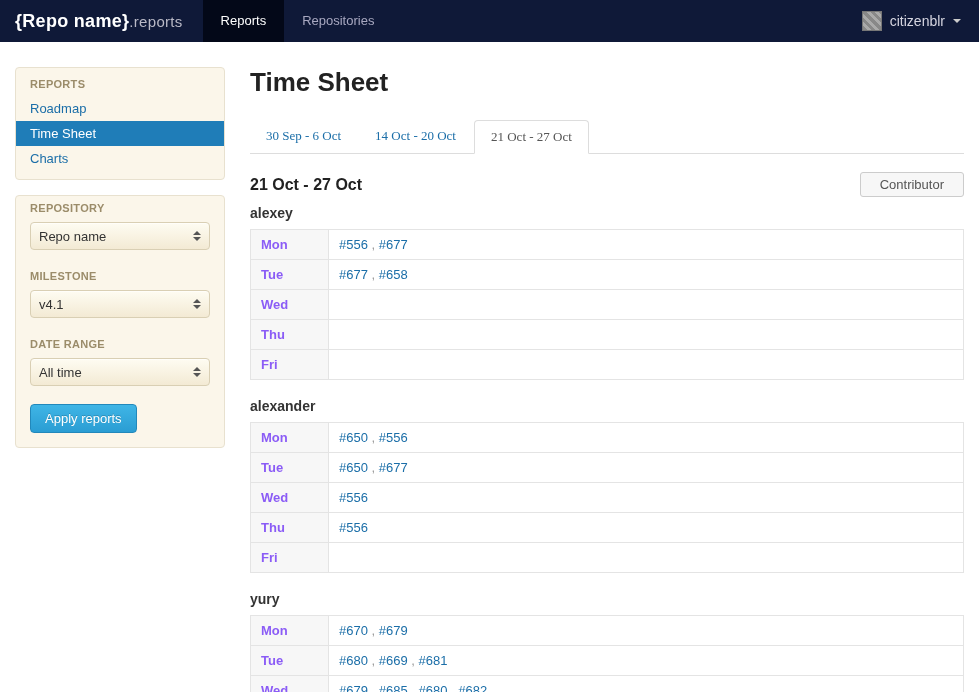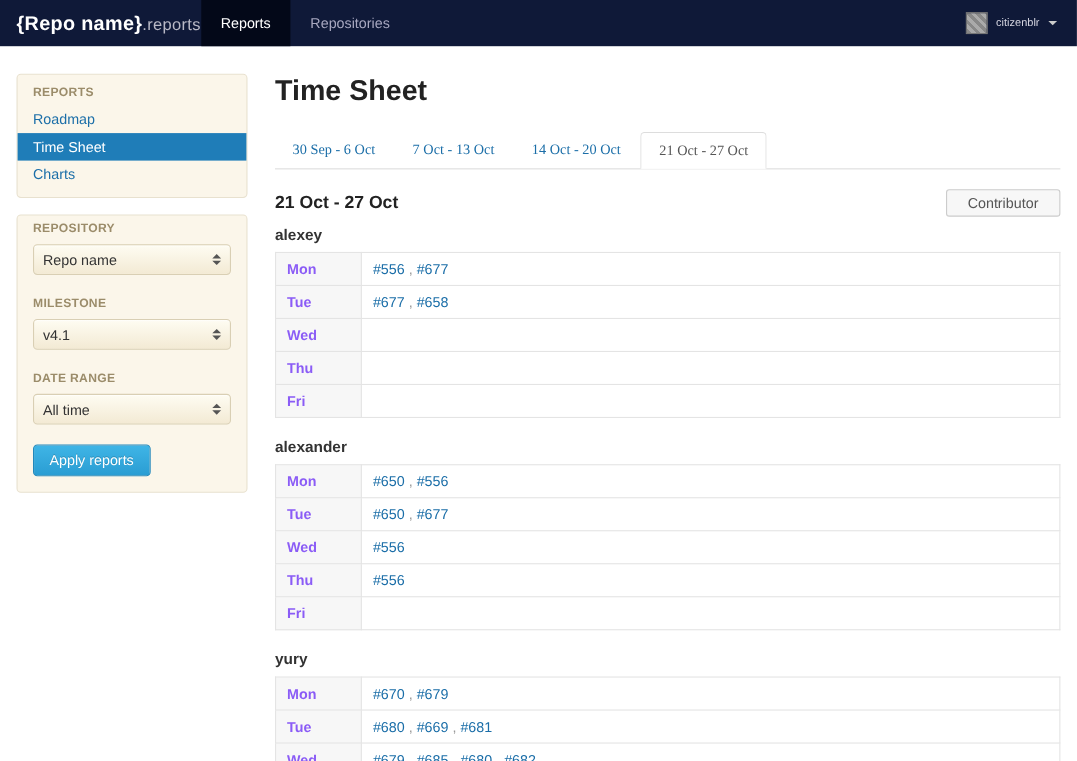--- a/index.html
+++ b/index.html
@@ -16,20 +16,21 @@
     height: 42px;
     display: flex;
     align-items: center;
     padding: 0 0 0 15px;
     color: #fff;
   }
   .brand {
     font-size: 18px;
     font-weight: 600;
     color: #fff;
+    margin-right: 20px;
     letter-spacing: 0.3px;
   }
   .brand .suffix {
     font-weight: 300;
     color: #b9b9c6;
     font-size: 15px;
   }
   .nav-item {
     padding: 0 18px;
     line-height: 42px;
@@ -41,21 +42,21 @@
     background: #030818;
     color: #fff;
   }
   .nav-spacer { flex: 1; }
   .user-menu {
     display: flex;
     align-items: center;
     gap: 8px;
     padding: 0 18px;
     color: #d5d5e0;
-    font-size: 10px;
+    font-size: 14px;
     cursor: pointer;
   }
   .avatar {
     width: 20px; height: 20px;
     border: 1px solid #777;
     background: repeating-linear-gradient(45deg,#888,#888 3px,#aaa 3px,#aaa 6px);
   }
   .caret-down {
     display: inline-block;
     width: 0; height: 0;
@@ -305,21 +306,20 @@
       </div>
       <button class="apply-btn">Apply reports</button>
     </div>
   </div>
 
   <div class="main">
     <h1 class="page-title">Time Sheet</h1>
 
     <div class="tabs" id="tabs">
         <div class="tab">30 Sep - 6 Oct</div>
-        <div class="tab">7 Oct - 13 Oct</div>
         <div class="tab">14 Oct - 20 Oct</div>
         <div class="tab active">21 Oct - 27 Oct</div>
       </div>
 
     <div class="range-header">
       <div class="range-title">21 Oct - 27 Oct</div>
       <button class="contributor-btn">Contributor</button>
     </div>
 
     <div id="timesheets">

